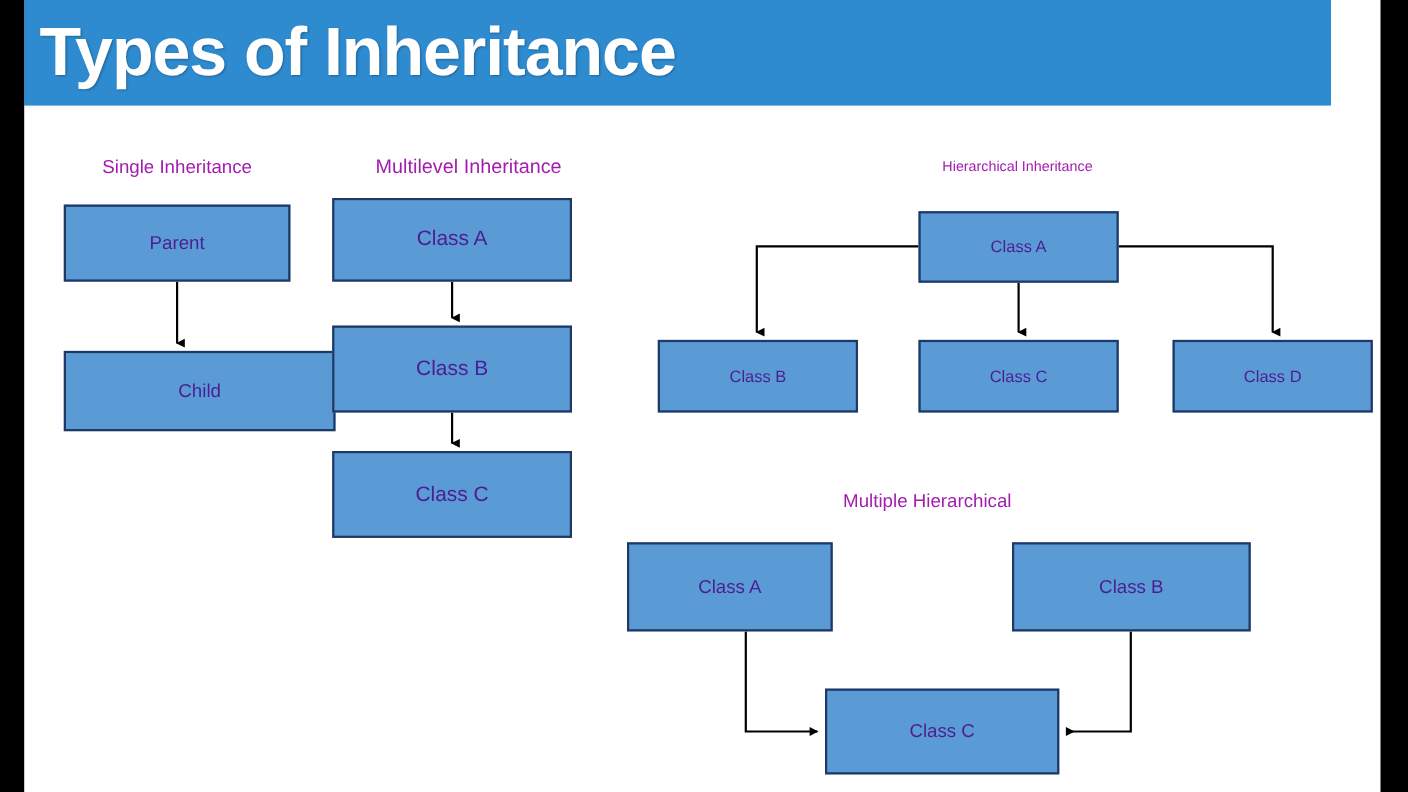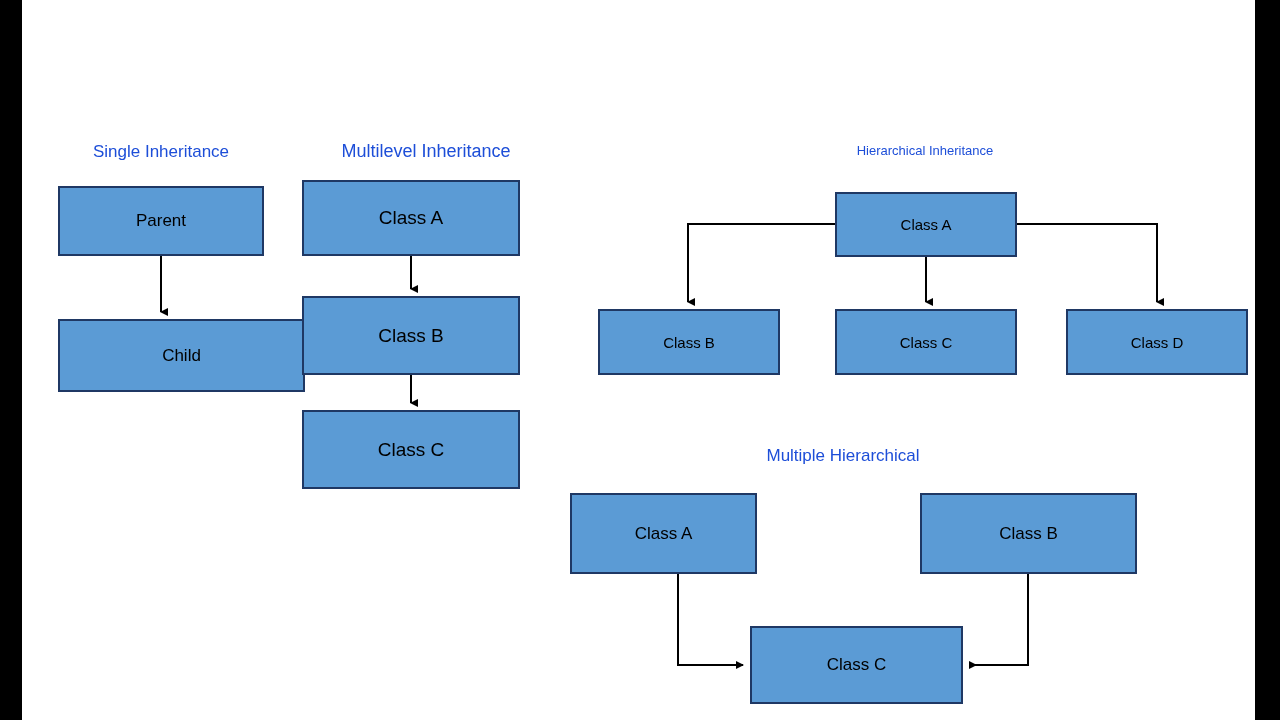--- a/index.html
+++ b/index.html
@@ -55,47 +55,50 @@
     top: 0;
     width: 1280px;
     height: 720px;
     pointer-events: none;
     z-index: 6;
   }
 
   
   .section-title {
     position: absolute;
-    color: #1d4ed8;
+    color: #a21caf;
     white-space: nowrap;
     text-align: center;
     z-index: 8;
     font-family: "Liberation Sans", sans-serif;
   }
 
   
   .node {
     position: absolute;
     background: #5b9bd5;
     border: 2px solid #1f3864;
     box-sizing: border-box;
     display: flex;
     align-items: center;
     justify-content: center;
-    color: #000000;
+    color: #4c1d95;
     z-index: 7;
     font-family: "Liberation Sans", sans-serif;
   }
   .node span { pointer-events: none; }
 </style>
 </head>
 <body>
 
 <div id="stage">
 
+  <div id="title-banner">
+    <div id="title-text">Types of Inheritance</div>
+  </div>
 
   <svg id="edges" viewBox="0 0 1280 720" width="1280" height="720" xmlns="http://www.w3.org/2000/svg">
     <defs>
       <marker id="arrowDown" markerWidth="10" markerHeight="10" refX="5" refY="8" orient="auto" markerUnits="userSpaceOnUse">
         <path d="M1,1 L9,1 L5,9 Z" fill="#000000"></path>
       </marker>
       <marker id="arrowRight" markerWidth="10" markerHeight="10" refX="8" refY="5" orient="auto" markerUnits="userSpaceOnUse">
         <path d="M1,1 L9,5 L1,9 Z" fill="#000000"></path>
       </marker>
       <marker id="arrowLeft" markerWidth="10" markerHeight="10" refX="8" refY="5" orient="auto" markerUnits="userSpaceOnUse">

